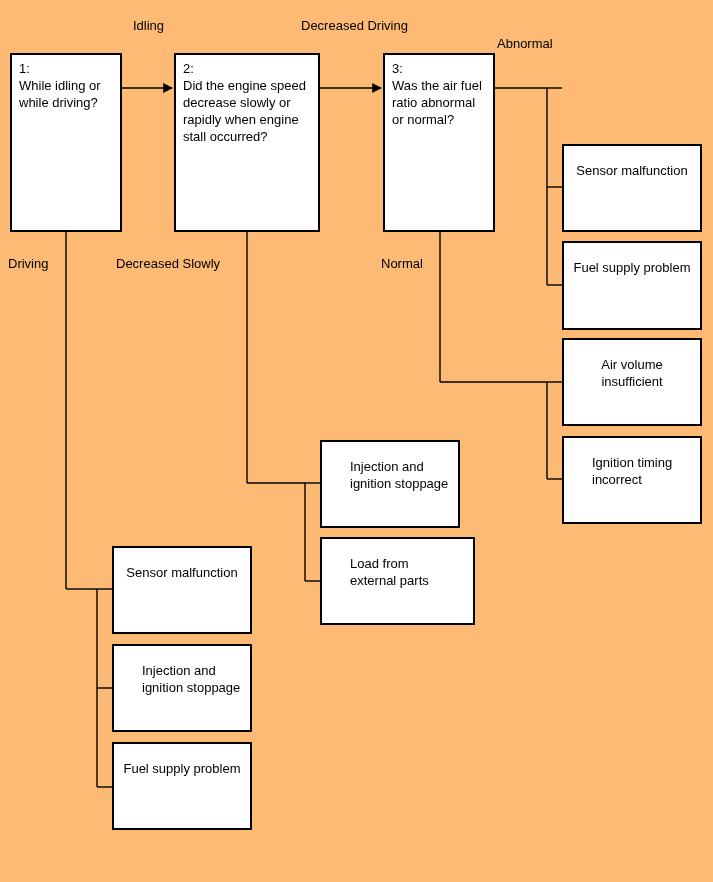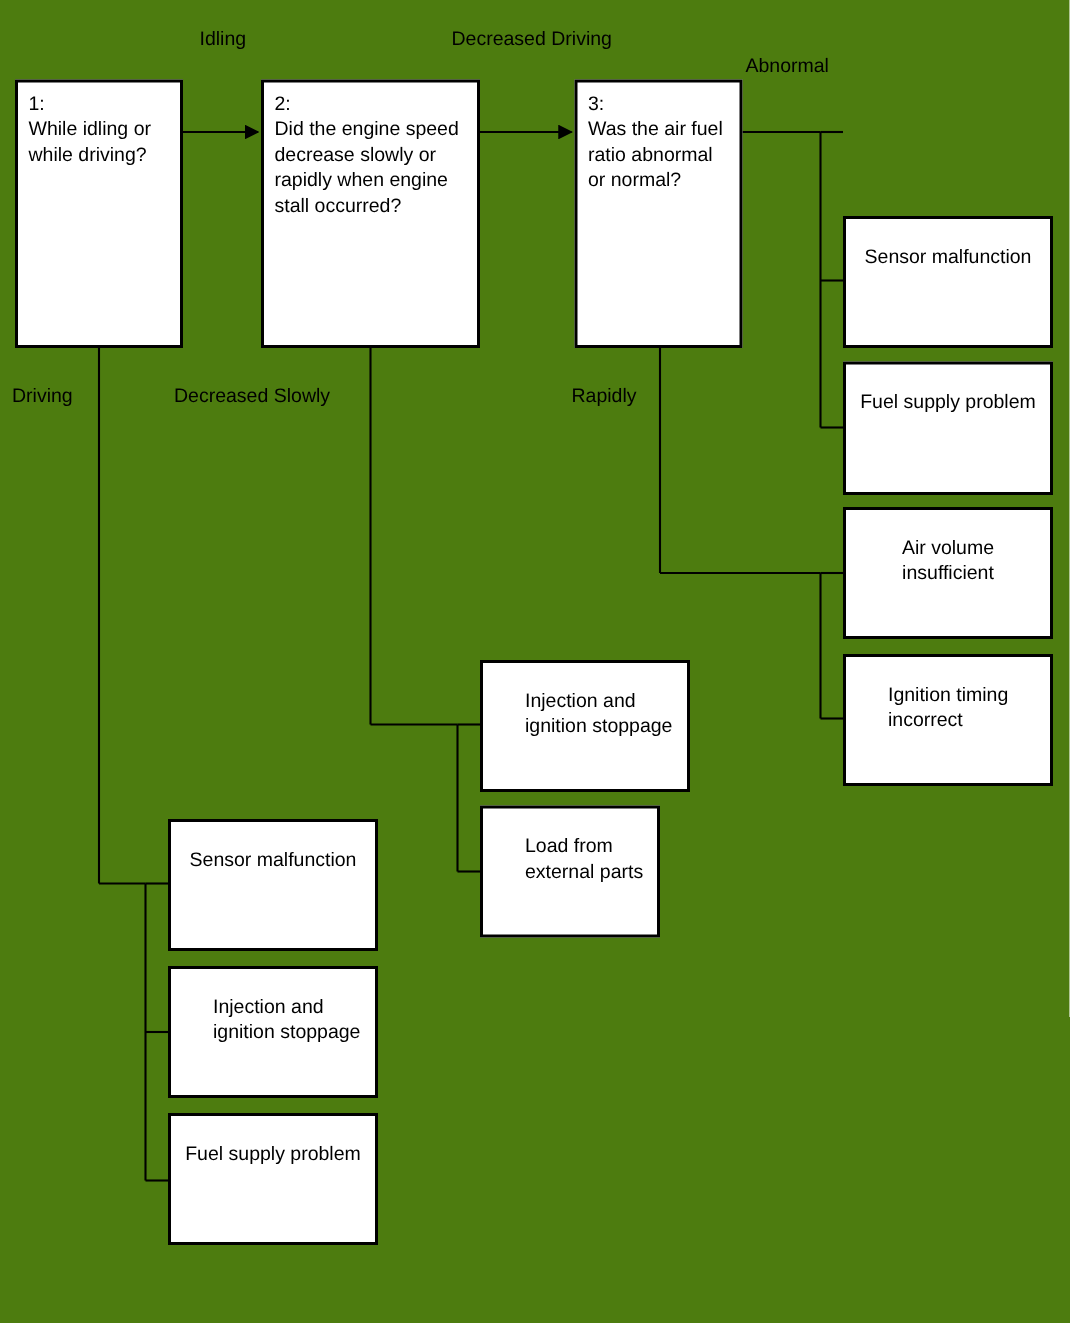--- a/index.html
+++ b/index.html
@@ -4,21 +4,21 @@
 <style>
   html, body {
     margin: 0;
     padding: 0;
     background: #ffffff;
   }
   #canvas {
     position: relative;
     width: 713px;
     height: 882px;
-    background: #4d7c0f;
+    background: #fdba74;
     font-family: "Liberation Sans", sans-serif;
     overflow: hidden;
   }
   .edges {
     position: absolute;
     left: 0;
     top: 0;
     width: 713px;
     height: 882px;
     pointer-events: none;
@@ -109,21 +109,21 @@
   <div class="edge-label" style="left:133px; top:18px;">Idling</div>
 
   <div class="edge-label" style="left:301px; top:18px;">Decreased Driving</div>
 
   <div class="edge-label" style="left:497px; top:36px;">Abnormal</div>
 
   <div class="edge-label" style="left:8px; top:256px;">Driving</div>
 
   <div class="edge-label" style="left:116px; top:256px;">Decreased Slowly</div>
 
-  <div class="edge-label" style="left:381px; top:256px;">Rapidly</div>
+  <div class="edge-label" style="left:381px; top:256px;">Normal</div>
 
   <div class="node decision" style="left:10px; top:53px; width:112px; height:179px;">
     <span class="txt">1:
 While idling or
 while driving?</span>
   </div>
 
   <div class="node decision" style="left:174px; top:53px; width:146px; height:179px;">
     <span class="txt">2:
 Did the engine speed
@@ -156,21 +156,21 @@
   <div class="node term-center" style="left:562px; top:338px; width:140px; height:88px;">
     <span class="txt">Air volume
 insufficient</span>
   </div>
 
   <div class="node term-left" style="left:320px; top:440px; width:140px; height:88px;">
     <span class="txt">Injection and
 ignition stoppage</span>
   </div>
 
-  <div class="node term-left" style="left:320px; top:537px; width:120px; height:88px;">
+  <div class="node term-left" style="left:320px; top:537px; width:155px; height:88px;">
     <span class="txt">Load from
 external parts</span>
   </div>
 
   <div class="node term-center" style="left:112px; top:546px; width:140px; height:88px;">
     <span class="txt">Sensor malfunction</span>
   </div>
 
   <div class="node term-left" style="left:112px; top:644px; width:140px; height:88px;">
     <span class="txt">Injection and

